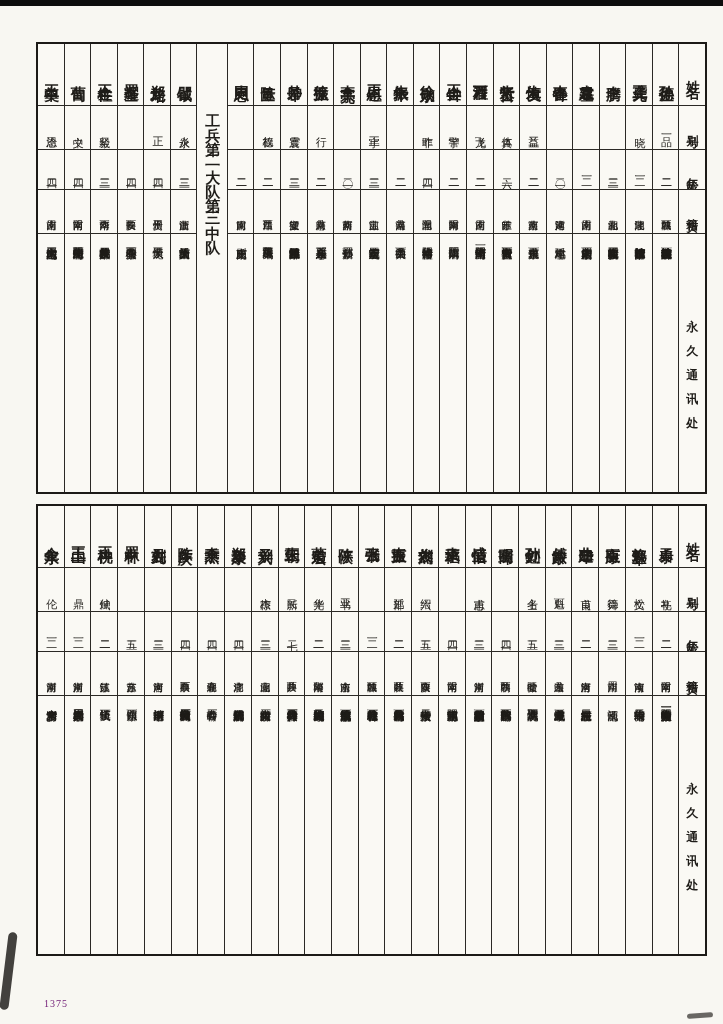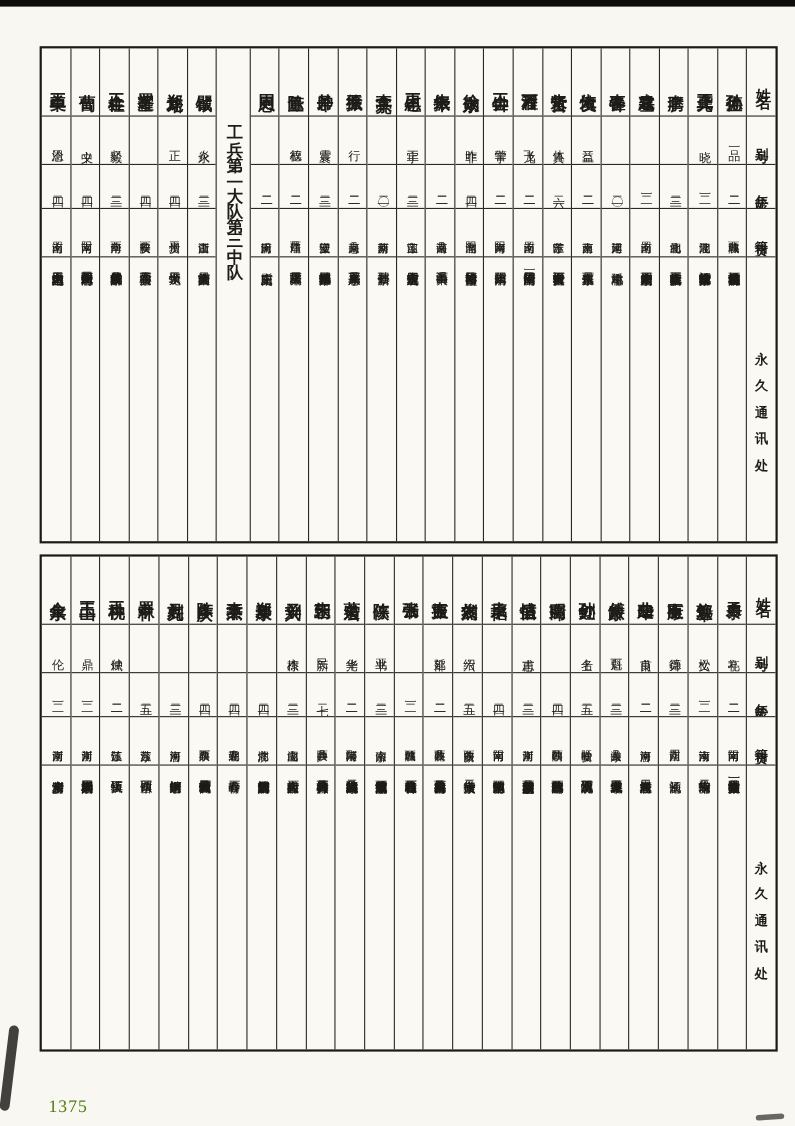--- a/index.html
+++ b/index.html
@@ -72,21 +72,21 @@
     padding:14px 0 0 0; justify-content:center;
   }
   .title-cell {
     flex:1 1 auto;
     writing-mode:vertical-rl; text-orientation:upright;
     font-size:15px; font-weight:bold; letter-spacing:14px;
     padding-top:58px; margin:0 auto;
   }
   .page-number {
     position:absolute; left:44px; top:998px;
-    font-size:16px; letter-spacing:1px; color:#4d7c0f;
+    font-size:10px; letter-spacing:1px; color:#701a75;
   }
 </style>
 </head>
 <body>
 
 <div class="page">
   <div class="scan-edge-top"></div>
   <div class="scan-smear-left"></div>
   <div class="scan-dot-br"></div>
 

